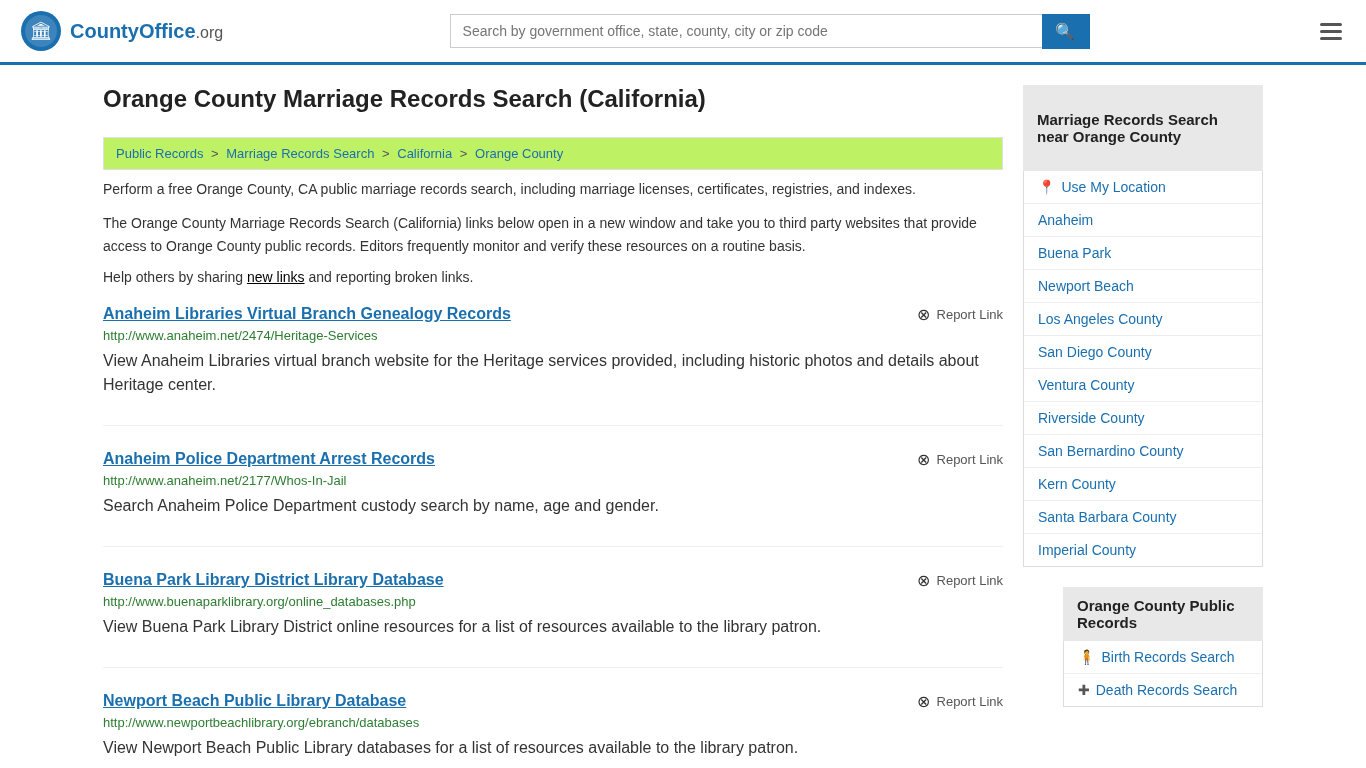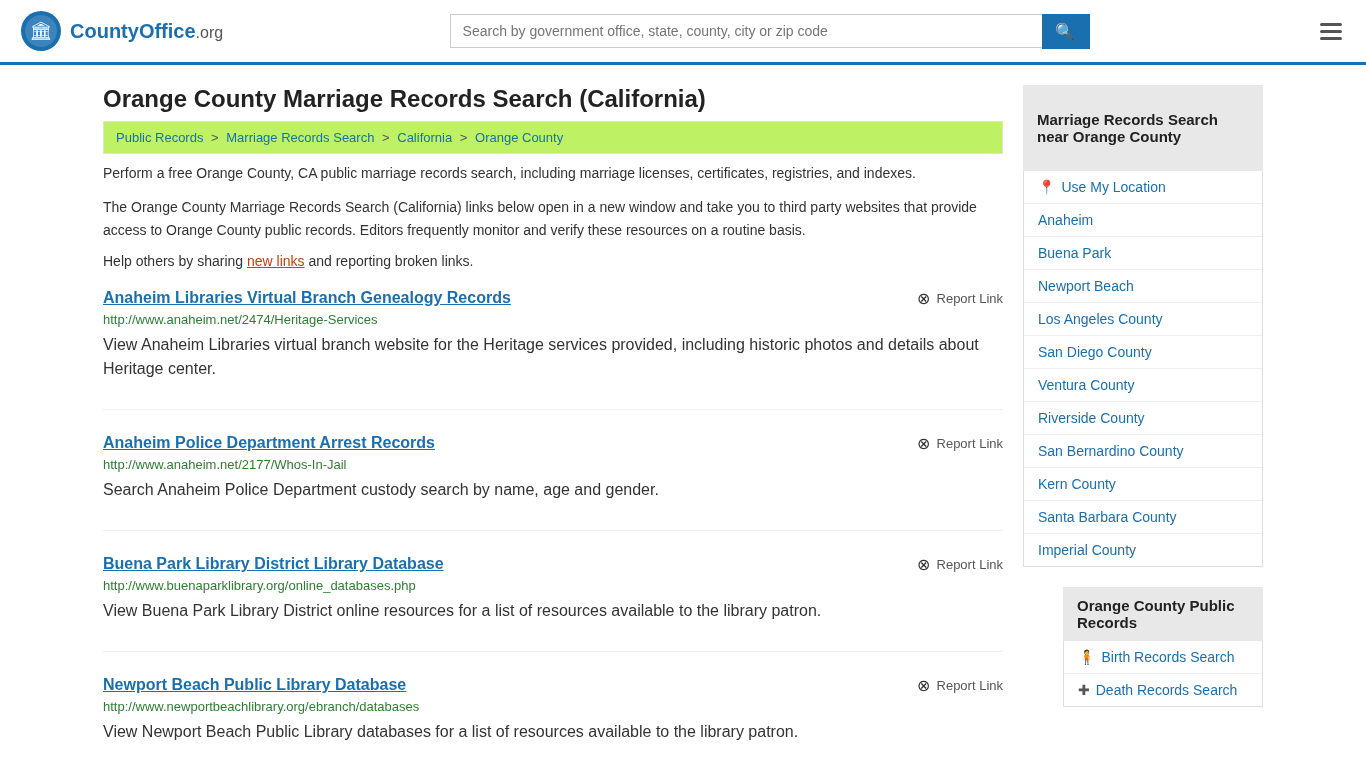--- a/index.html
+++ b/index.html
@@ -77,21 +77,21 @@
 
     
     .content-area {
       flex: 1;
       min-width: 0;
     }
     .page-title {
       font-size: 24px;
       font-weight: bold;
       color: #222;
-      margin-bottom: 8px;
+      margin-bottom: 24px;
     }
     .breadcrumb {
       background: #bef264;
       padding: 8px 12px;
       font-size: 13px;
       color: #555;
       margin-bottom: 8px;
       border: 1px solid #e0e0e0;
     }
     .breadcrumb a {
@@ -107,21 +107,21 @@
       color: #333;
       line-height: 1.6;
       margin-bottom: 12px;
     }
     .share-text {
       font-size: 14px;
       color: #333;
       margin-bottom: 20px;
     }
     .share-text a {
-      color: #c2410c;
+      color: #000000;
       text-decoration: underline;
     }
 
     
     .result-item {
       margin-bottom: 24px;
       border-bottom: 1px solid #f0f0f0;
       padding-bottom: 28px;
     }
     .result-item:last-child {

